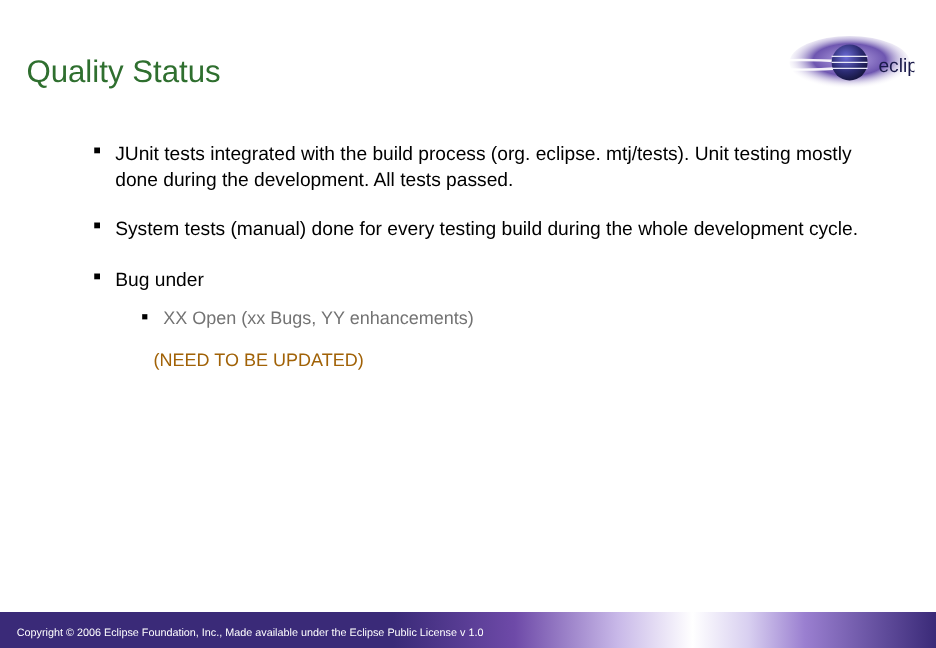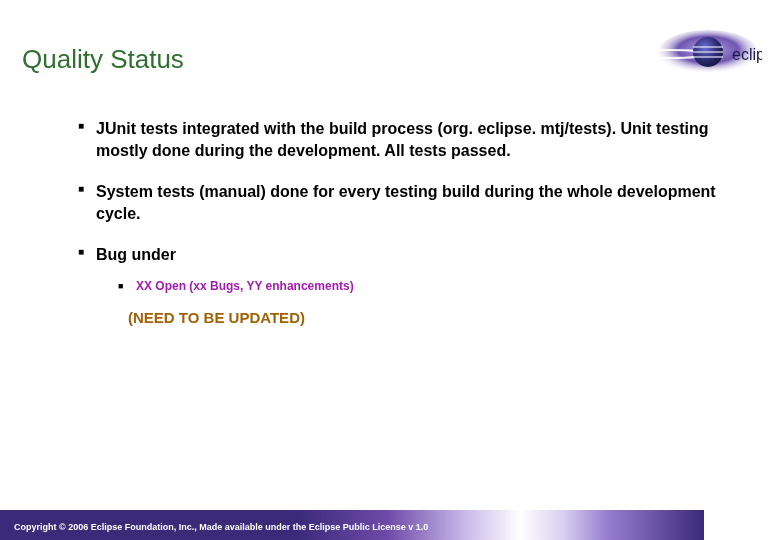--- a/index.html
+++ b/index.html
@@ -35,21 +35,20 @@
   .content {
     position: absolute;
     top: 118px;
     left: 78px;
     width: 640px;
   }
   .bullets {
     list-style: none;
     padding: 0;
     margin: 0;
-    font-weight: bold;
   }
   .bullets > li {
     position: relative;
     padding-left: 18px;
     margin-bottom: 20px;
     font-size: 16px;
     line-height: 1.35;
     color: #000000;
   }
   .bullets > li::before {
@@ -62,52 +61,51 @@
   }
   .subbullets {
     list-style: none;
     padding: 0;
     margin: 12px 0 0 22px;
   }
   .subbullets > li {
     position: relative;
     padding-left: 18px;
     margin-bottom: 14px;
-    font-size: 12px;
-    color: #a21caf;
+    font-size: 15px;
+    color: #737373;
   }
   .subbullets > li::before {
     content: "■";
     position: absolute;
     left: 0;
     top: 2px;
     font-size: 9px;
     color: #000;
   }
   .note {
     margin: 2px 0 0 32px;
     font-size: 15px;
     color: #a16207;
   }
   .footer {
     position: absolute;
     left: 0;
     bottom: 0;
-    width: 704px;
+    width: 780px;
     height: 30px;
     background: linear-gradient(90deg,
       #3a2a78 0%,
       #3a2a78 42%,
       #6e4aa8 55%,
       #c8b8e8 66%,
       #ffffff 74%,
       #d8cff0 80%,
       #9a7fd0 86%,
       #3a2a78 100%);
-    font-weight: bold;
   }
   .footer-text {
     position: absolute;
     left: 14px;
     bottom: 8px;
     font-size: 9px;
     color: #ffffff;
   }
 </style>
 </head>

